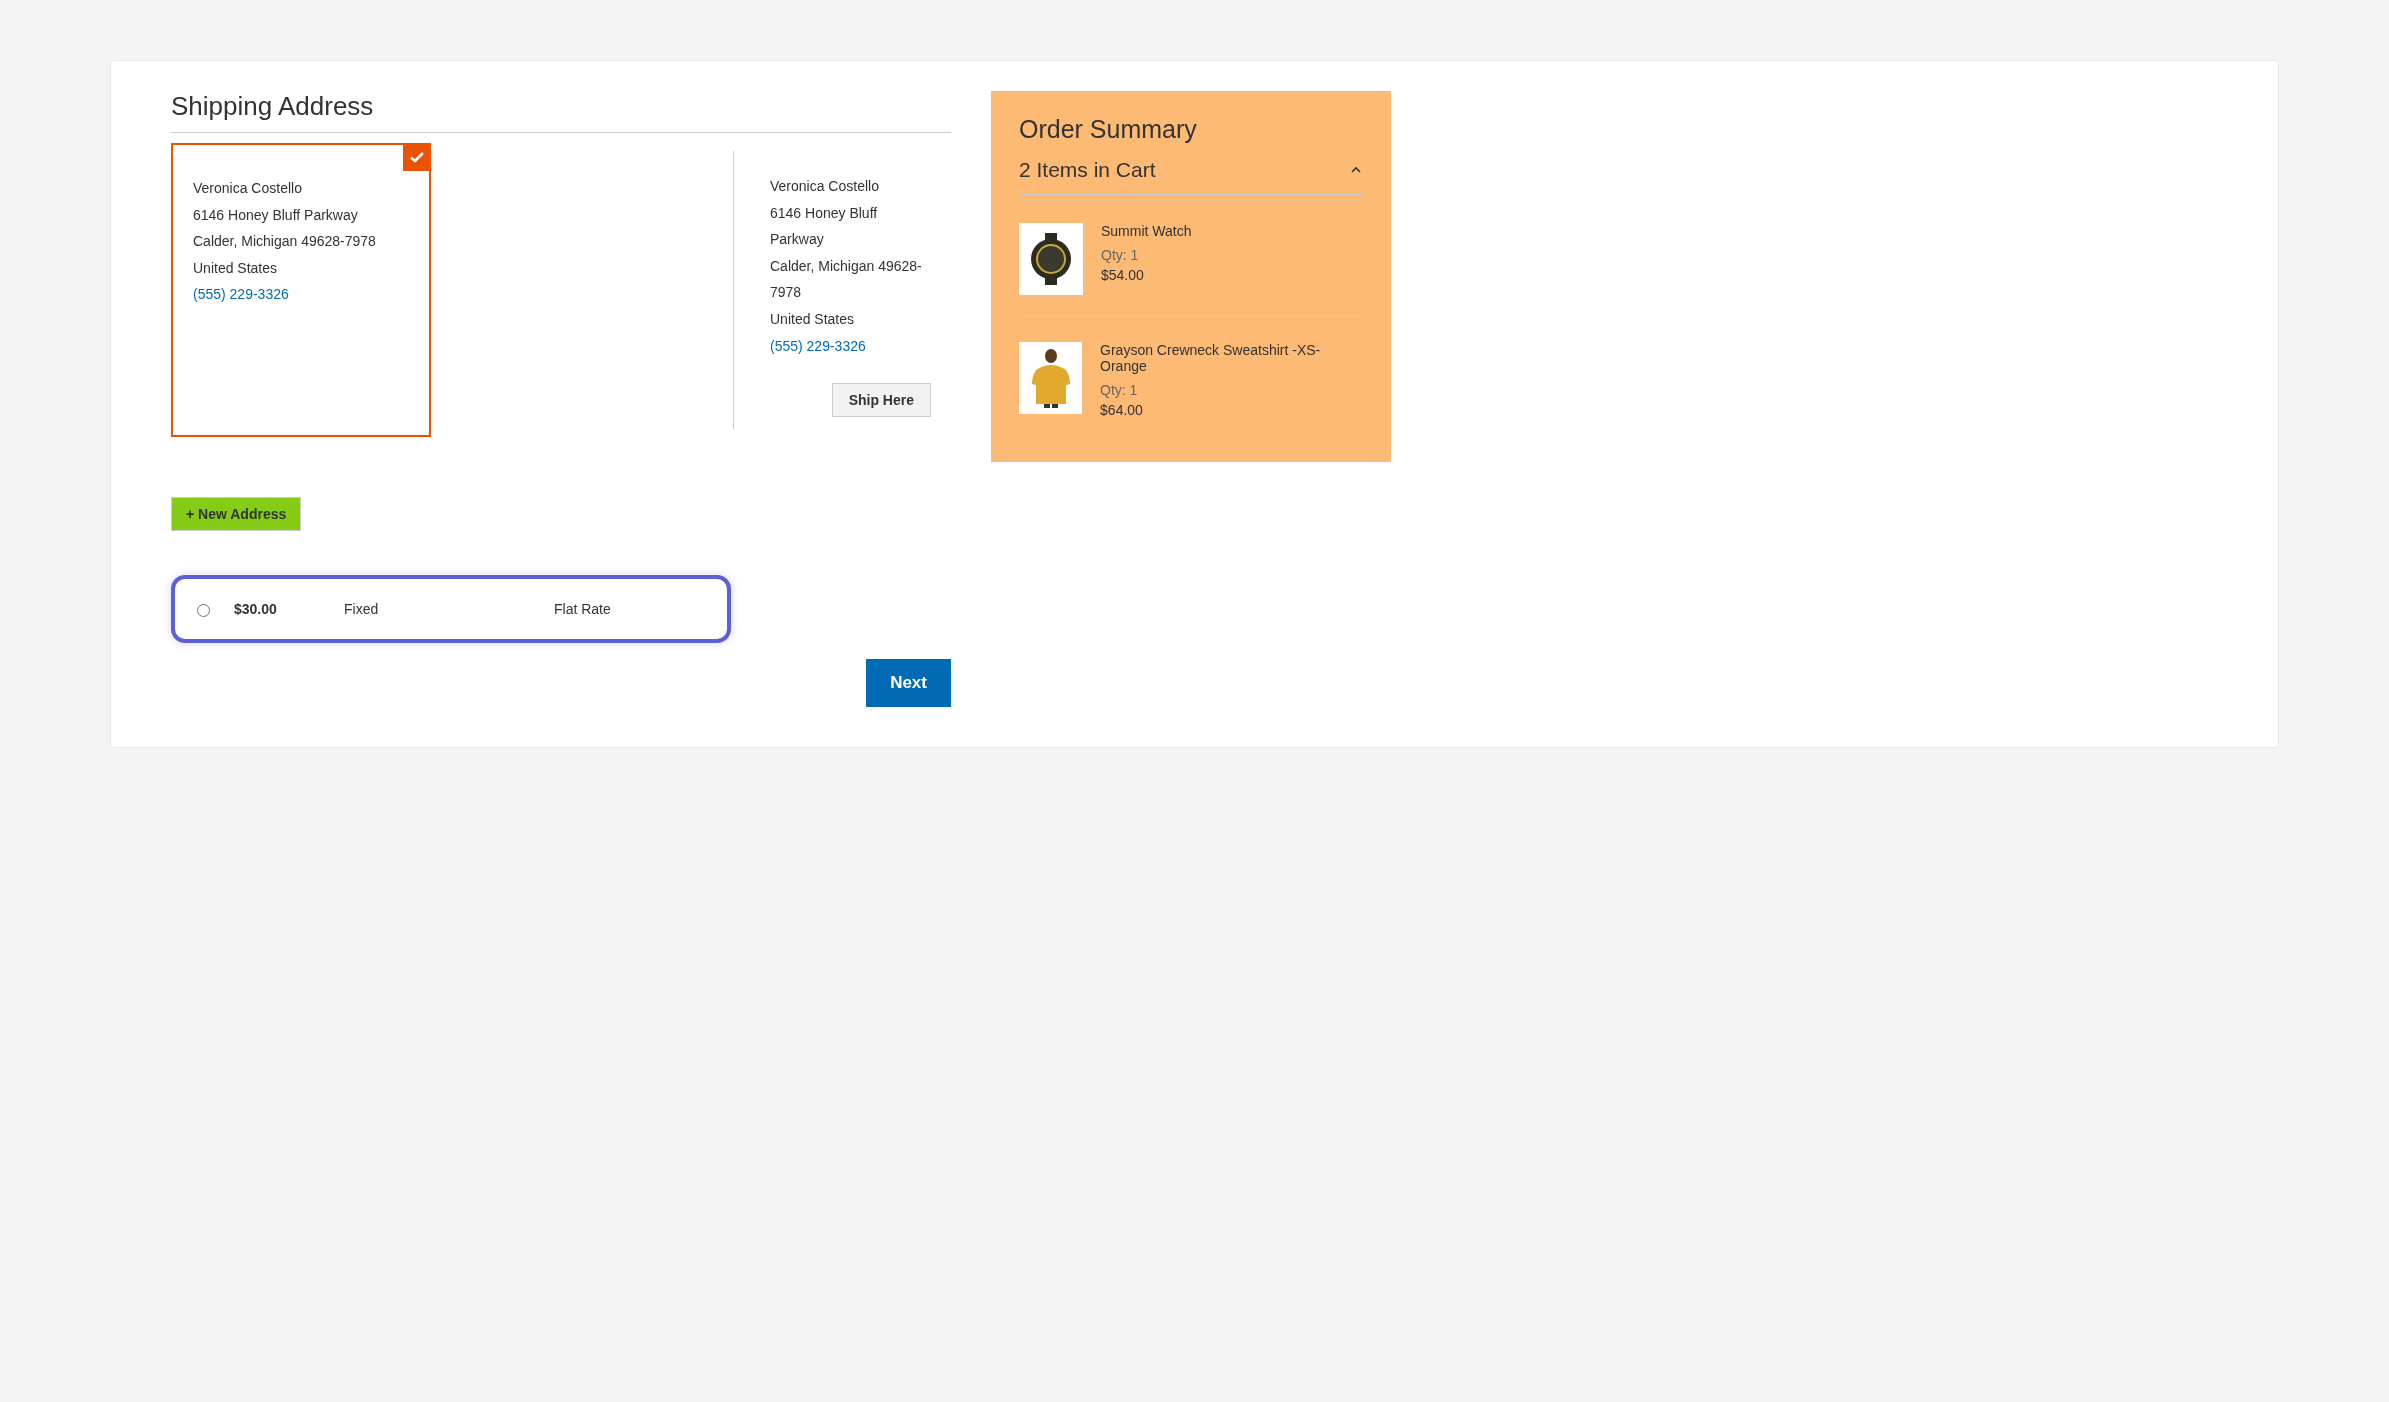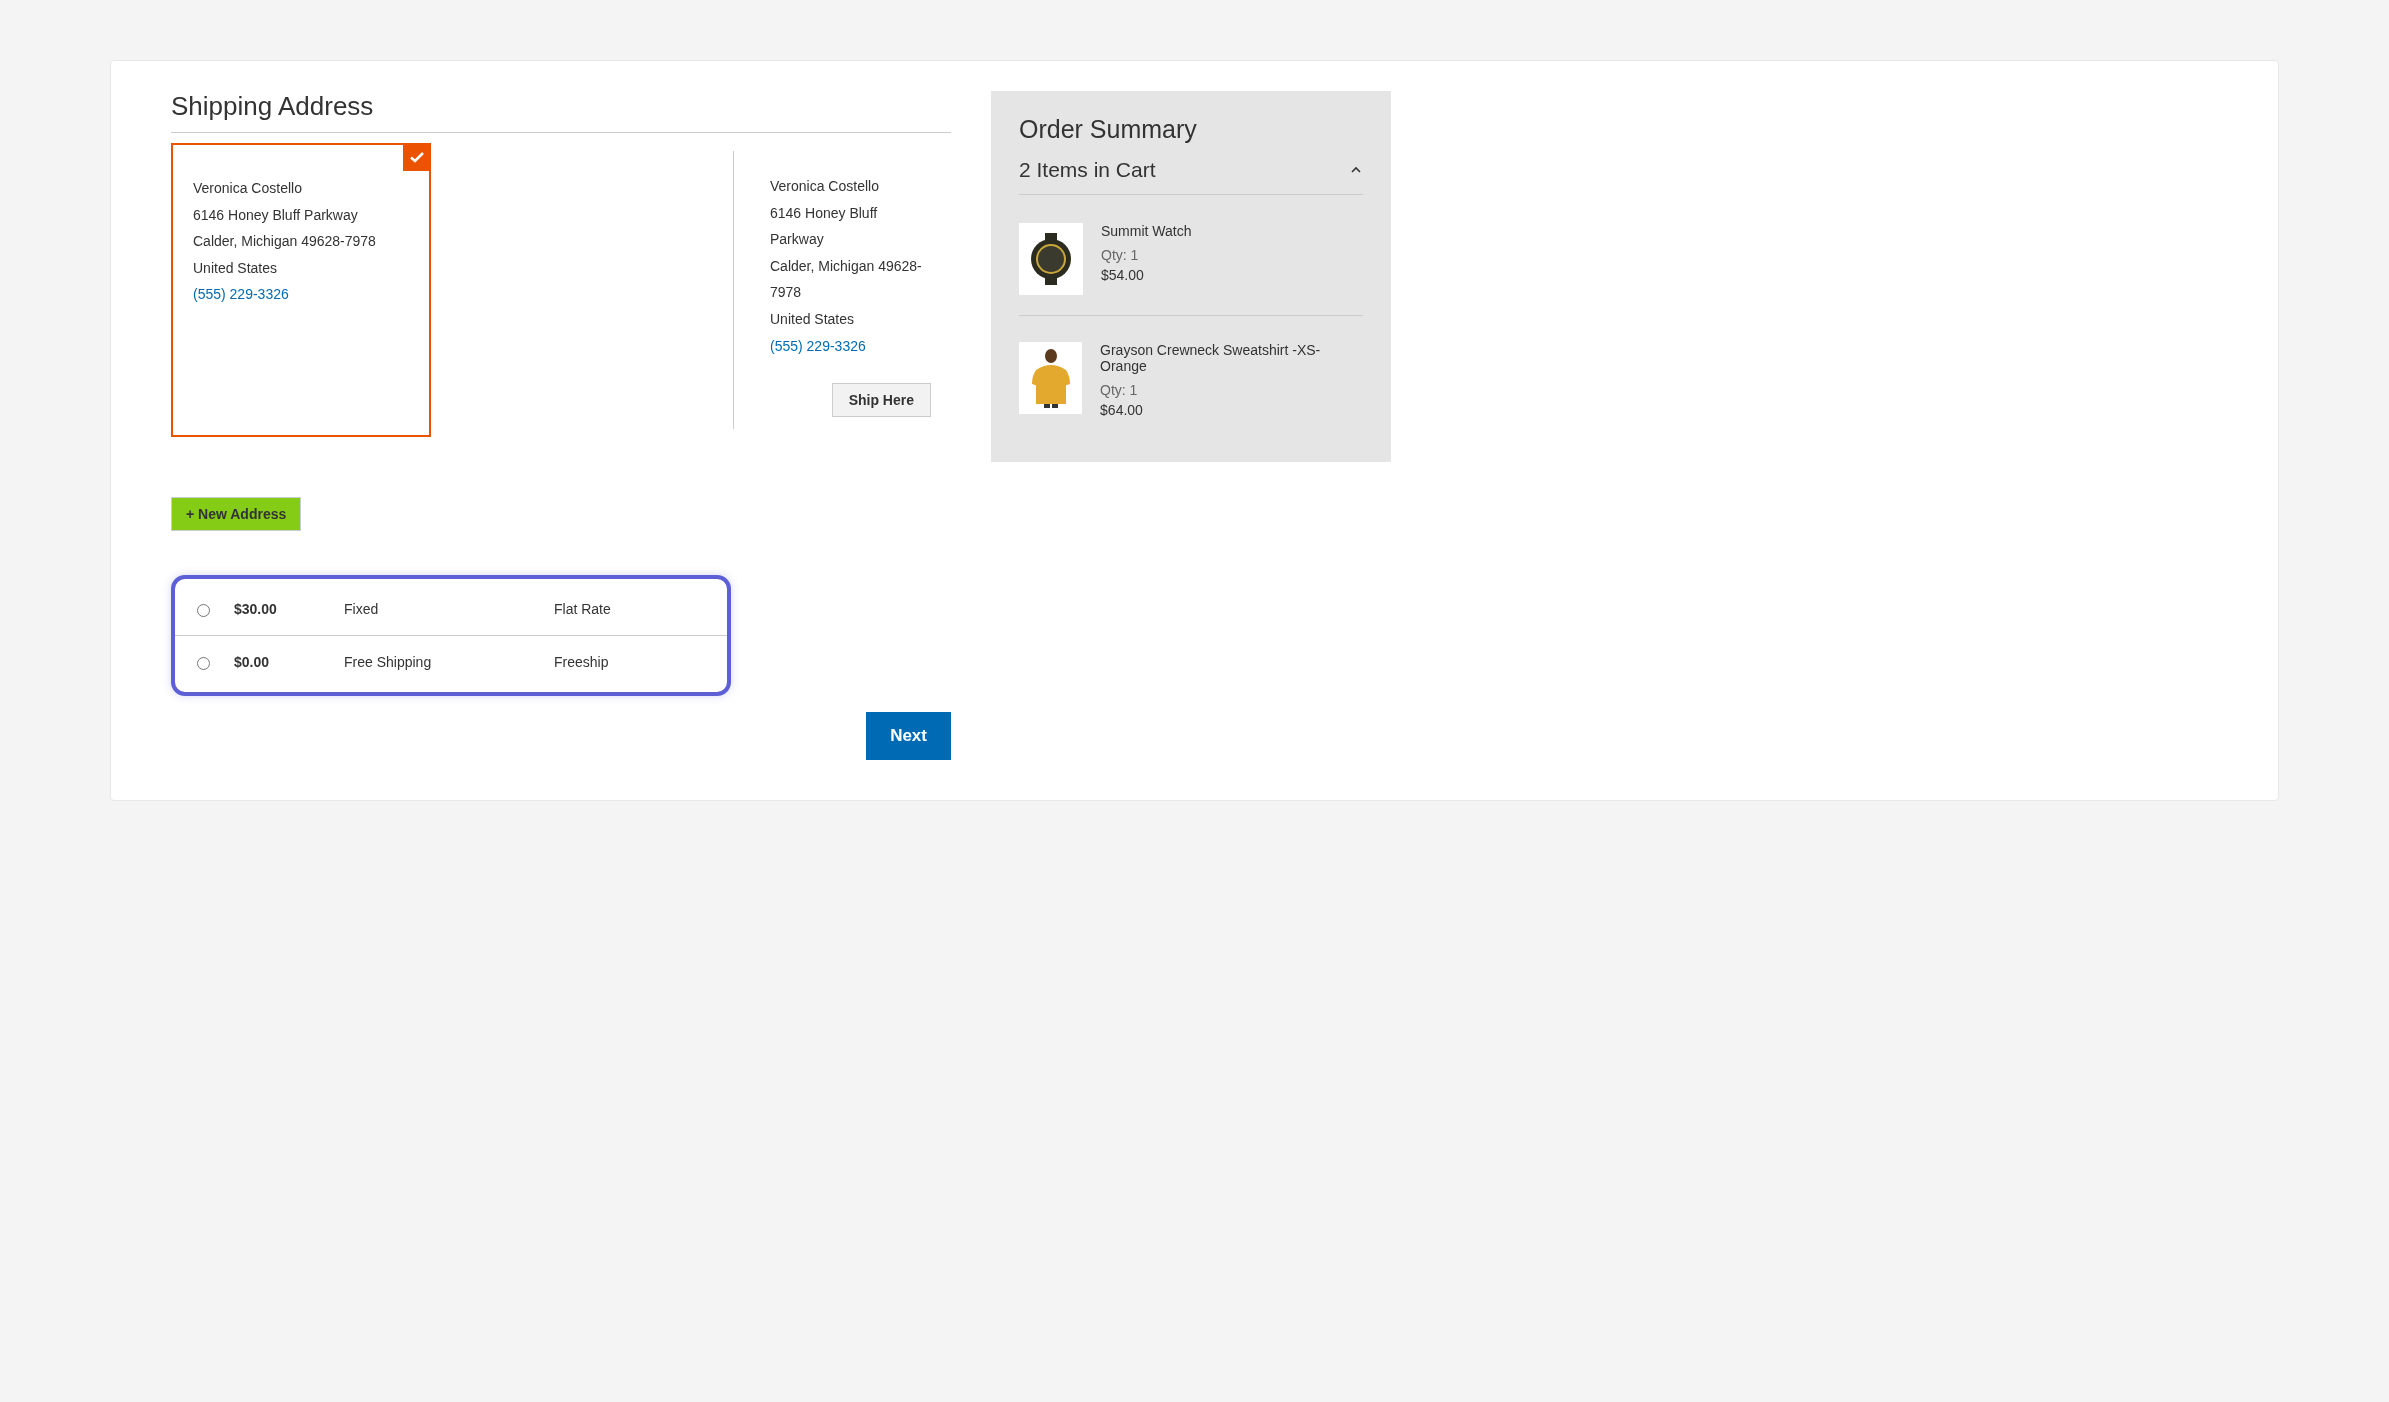--- a/index.html
+++ b/index.html
@@ -110,21 +110,21 @@
     background: #006bb4;
     color: #fff;
     font-weight: 600;
     font-size: 17px;
     padding: 14px 24px;
     border: none;
     cursor: pointer;
   }
 
   .summary {
-    background: #e5e5e5;
+    background: #fdba74;
     padding: 24px 28px;
   }
   .summary h3 {
     font-weight: 300;
     font-size: 25px;
     color: #333;
     margin-bottom: 14px;
   }
   .summary-toggle {
     display: flex;
@@ -198,26 +198,20 @@
 
     <div class="methods-section">
 
       <div class="methods-box">
         <label class="method-row">
           <input type="radio" name="ship" style="">
           <span class="method-price">$30.00</span>
           <span class="method-label">Fixed</span>
           <span class="method-carrier">Flat Rate</span>
         </label>
-        <label class="method-row">
-          <input type="radio" name="ship" style="">
-          <span class="method-price">$0.00</span>
-          <span class="method-label">Free Shipping</span>
-          <span class="method-carrier">Freeship</span>
-        </label>
       </div>
 
       <button class="next-btn">Next</button>
       <div style="clear:both"></div>
     </div>
   </div>
 
   <div class="side-col">
     <div class="summary">
       <h3>Order Summary</h3>

